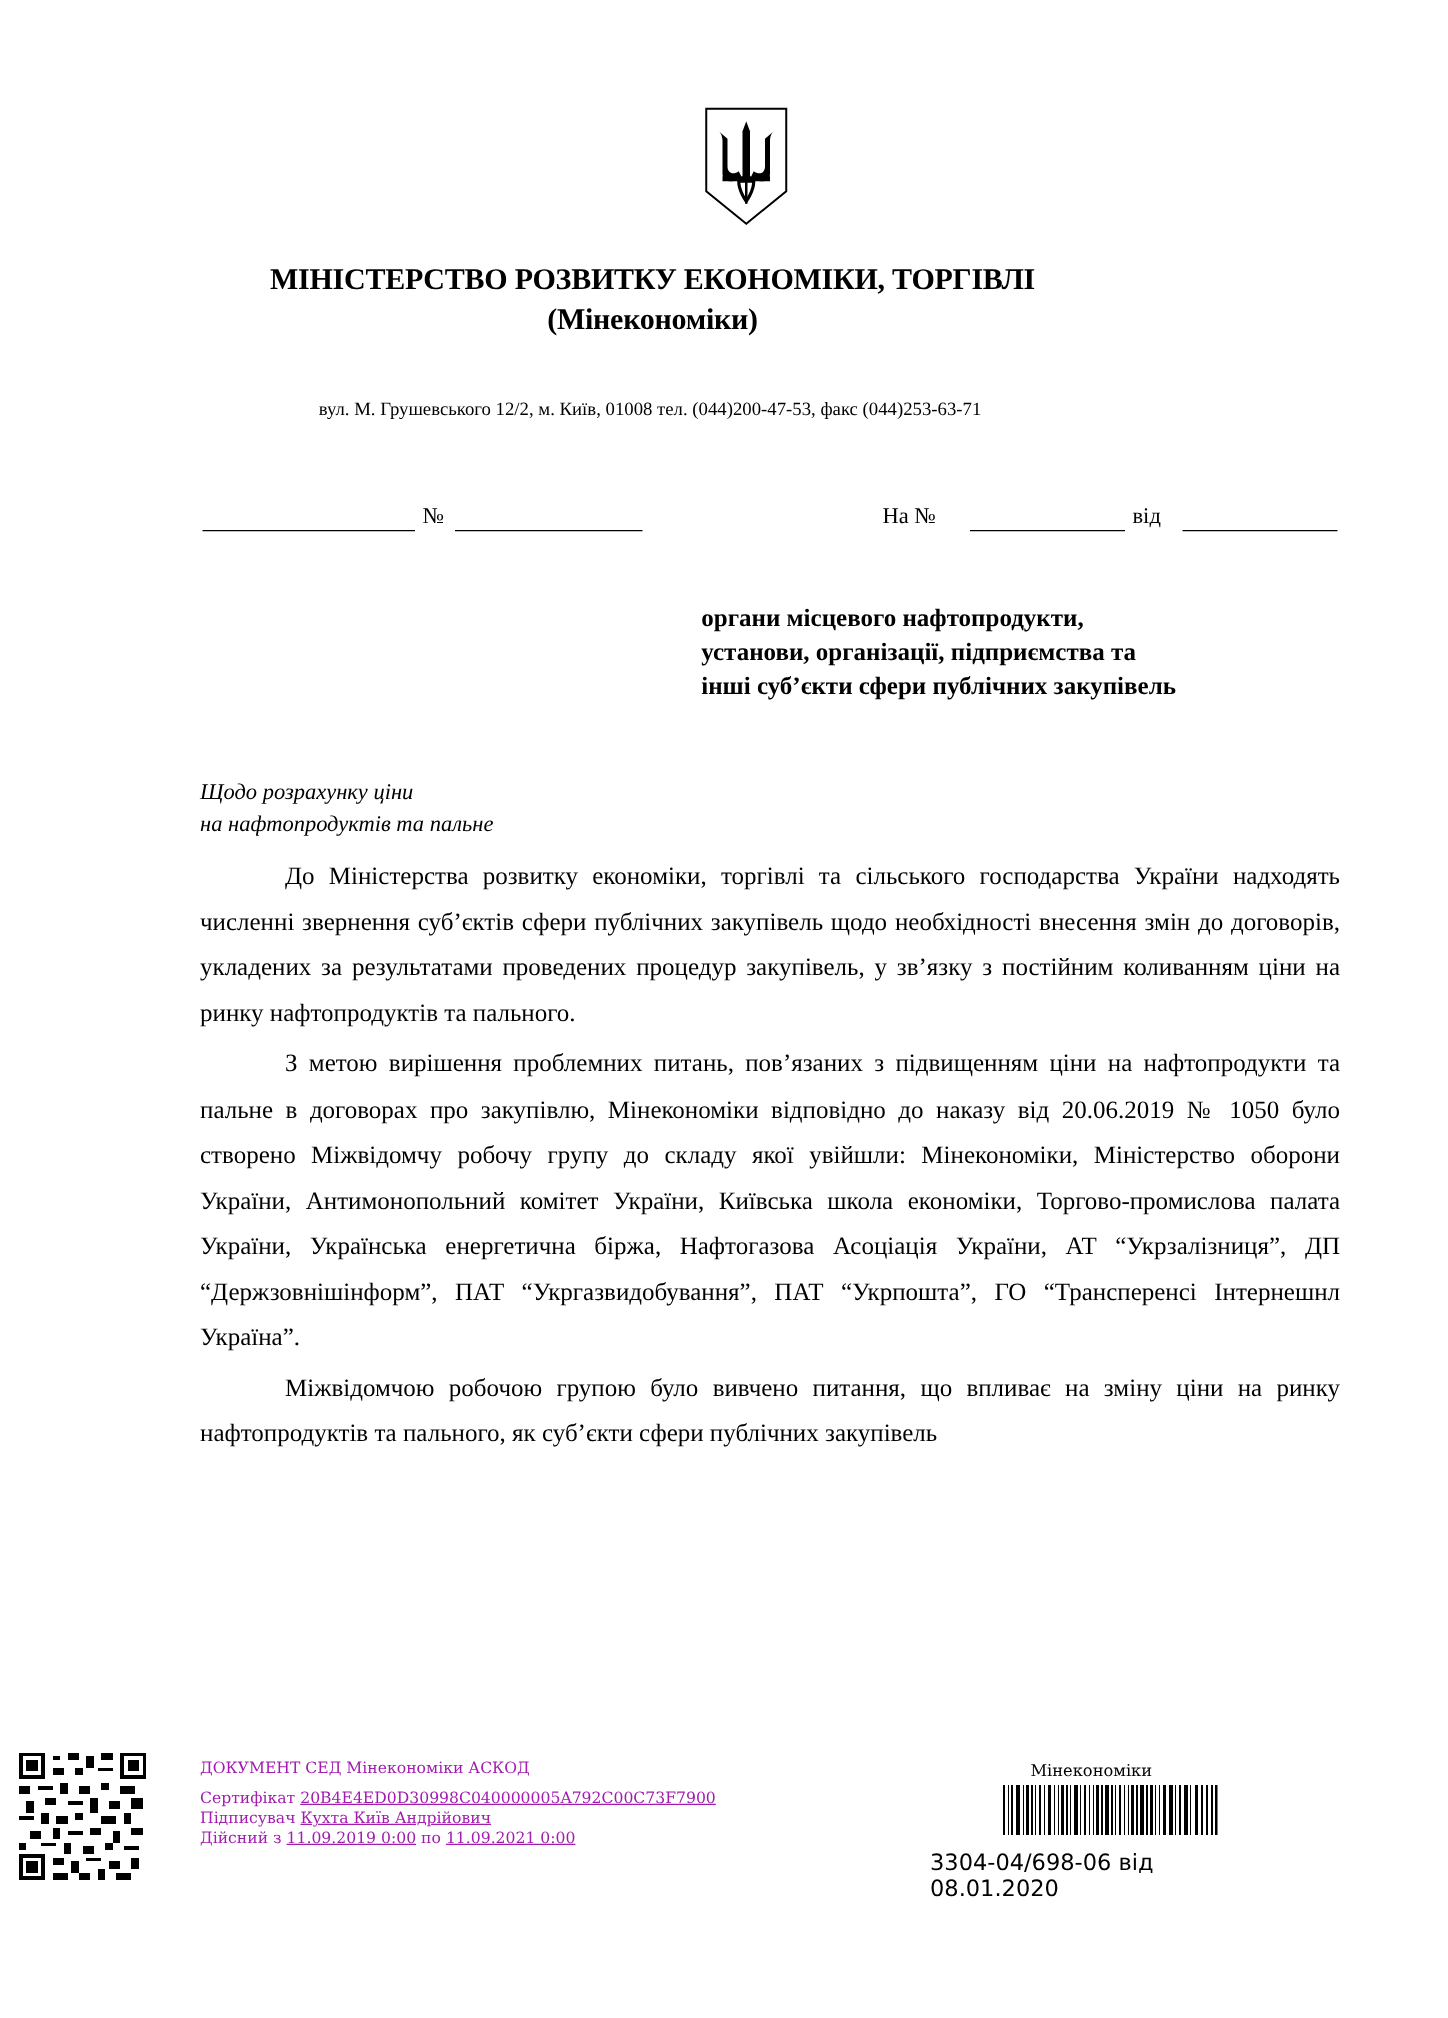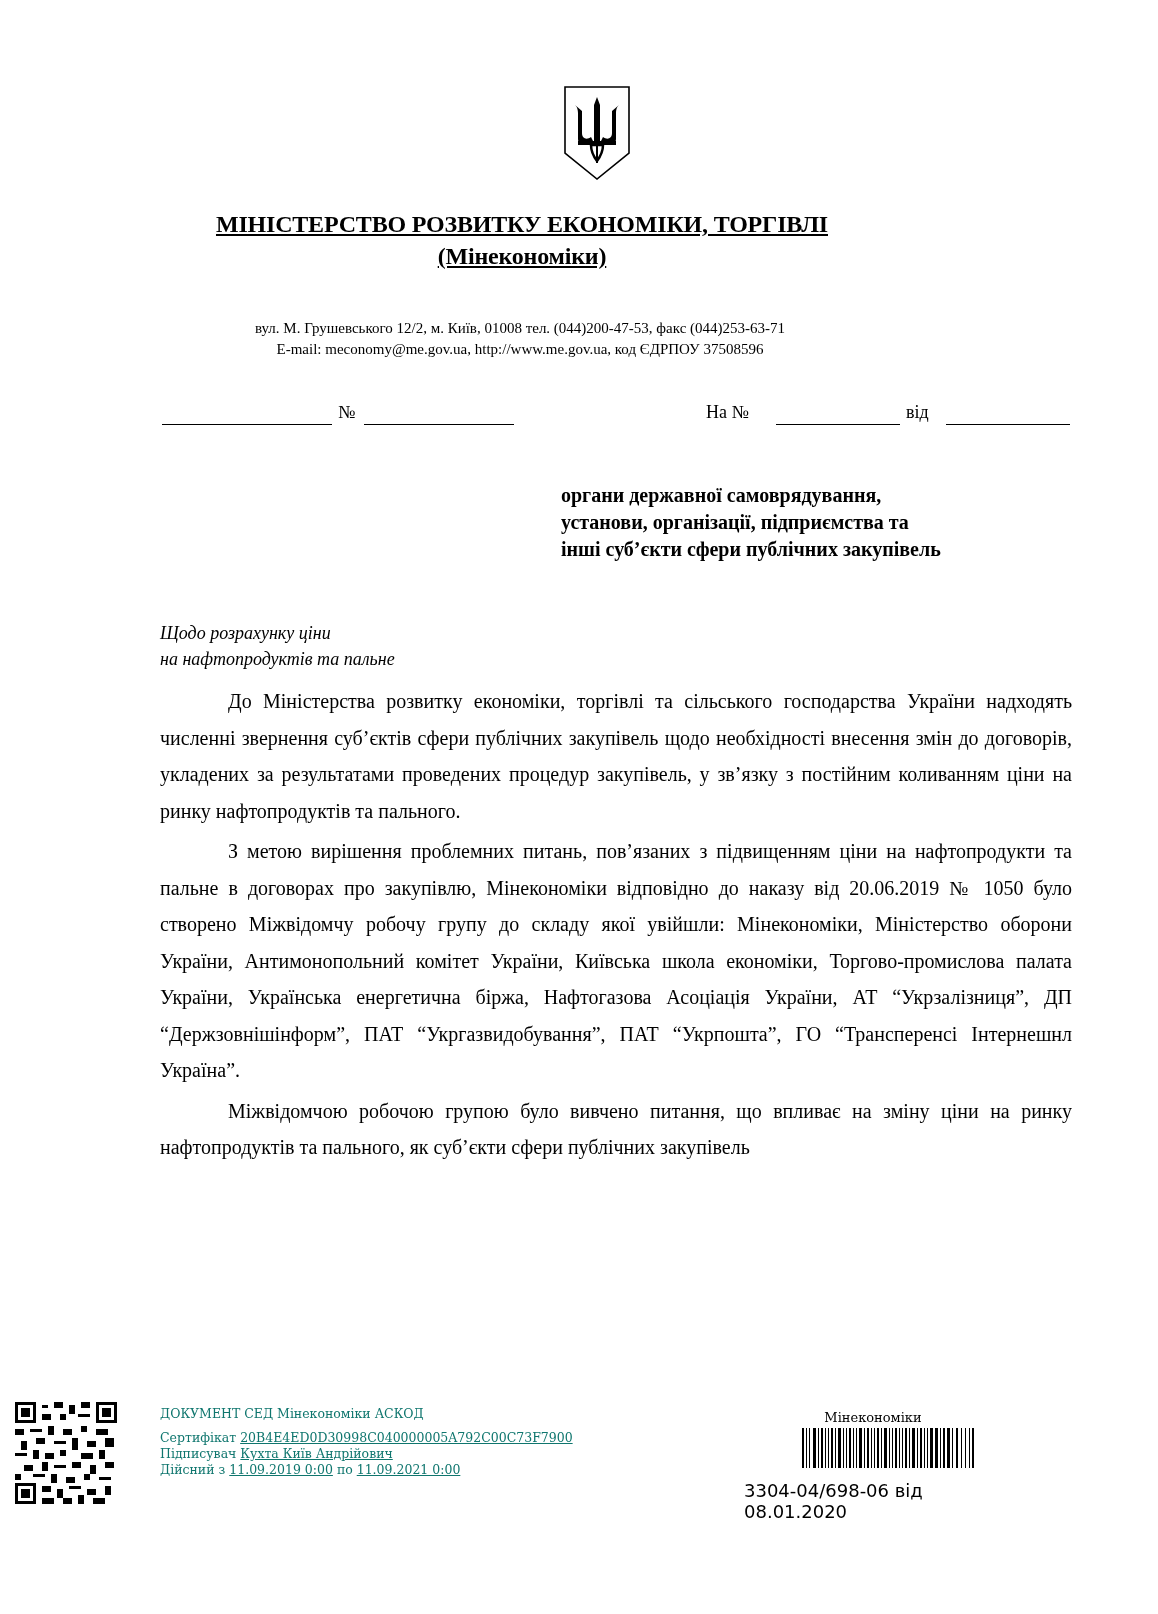--- a/index.html
+++ b/index.html
@@ -5,21 +5,20 @@
   html, body { margin: 0; padding: 0; background: #ffffff; }
   body {
     width: 1158px; height: 1614px; position: relative; overflow: hidden;
     font-family: "Liberation Serif", "DejaVu Serif", serif; color: #000;
   }
   .emblem { position: absolute; left: 561px; top: 83px; width: 72px; height: 100px; }
   .ministry {
     position: absolute; left: 0; width: 1044px; text-align: center;
     font-weight: bold; font-size: 24px; line-height: 32px; top: 208px;
     letter-spacing: -0.2px;
-    text-decoration: underline;
   }
   .ministry div { white-space: nowrap; }
   .contacts {
     position: absolute; left: 0; width: 1040px; text-align: center;
     font-size: 15px; line-height: 21px; top: 318px;
   }
   .reg-line {
     position: absolute; top: 402px; font-size: 18px; height: 26px;
   }
   .line { position: absolute; border-bottom: 1px solid #000; top: 22px; height: 0; }
@@ -36,21 +35,21 @@
   }
   .body-text {
     position: absolute; left: 160px; width: 912px; top: 683px;
     font-size: 20px; line-height: 36.5px; text-align: justify;
   }
   .body-text p { margin: 0 0 4px 0; text-indent: 68px; }
 
   .footer-qr { position: absolute; left: 15px; top: 1402px; width: 102px; height: 102px; }
   .footer-info {
     position: absolute; left: 160px; top: 1406px;
-    font-family: "DejaVu Serif", serif; font-size: 12.5px; line-height: 16px; color: #0f766e;
+    font-family: "DejaVu Serif", serif; font-size: 12.5px; line-height: 16px; color: #a21caf;
   }
   .footer-info .u { text-decoration: underline; }
   .footer-info .gap { height: 8px; }
   .barcode-label {
     position: absolute; left: 783px; width: 180px; top: 1410px; text-align: center;
     font-family: "DejaVu Serif", serif; font-size: 13px;
   }
   .barcode { position: absolute; left: 802px; top: 1428px; width: 172px; height: 40px; }
   .barcode-num {
     position: absolute; left: 744px; width: 260px; top: 1480px; text-align: left;
@@ -70,37 +69,36 @@
   <path d="M36 62 L36 80" stroke="#000" stroke-width="2"></path>
 </svg>
 
 <div class="ministry">
   <div>МІНІСТЕРСТВО РОЗВИТКУ ЕКОНОМІКИ, ТОРГІВЛІ</div>
   <div>(Мінекономіки)</div>
 </div>
 
 <div class="contacts">
   <div>вул. М. Грушевського 12/2,  м. Київ, 01008  тел. (044)200-47-53, факс (044)253-63-71</div>
-  <div>E-mail: meconomy@me.gov.ua, http://www.me.gov.ua,  код  ЄДРПОУ 37508596</div>
 </div>
 
 <div class="reg-line" style="left:160px;width:360px;">
   <div class="line" style="left:2px;width:170px;"></div>
   <span class="reg-label" style="left:178px;">№</span>
   <div class="line" style="left:204px;width:150px;"></div>
 </div>
 <div class="reg-line" style="left:706px;width:370px;">
   <span class="reg-label" style="left:0;">На  №</span>
   <div class="line" style="left:70px;width:124px;"></div>
   <span class="reg-label" style="left:200px;">від</span>
   <div class="line" style="left:240px;width:124px;"></div>
 </div>
 
 <div class="addressee">
-  <div>органи державної самоврядування,</div>
+  <div>органи місцевого нафтопродукти,</div>
   <div>установи, організації, підприємства та</div>
   <div>інші суб’єкти сфери публічних  закупівель</div>
 </div>
 
 <div class="subject">
   <div>Щодо розрахунку ціни</div>
   <div>на нафтопродуктів та пальне</div>
 </div>
 
 <div class="body-text">

